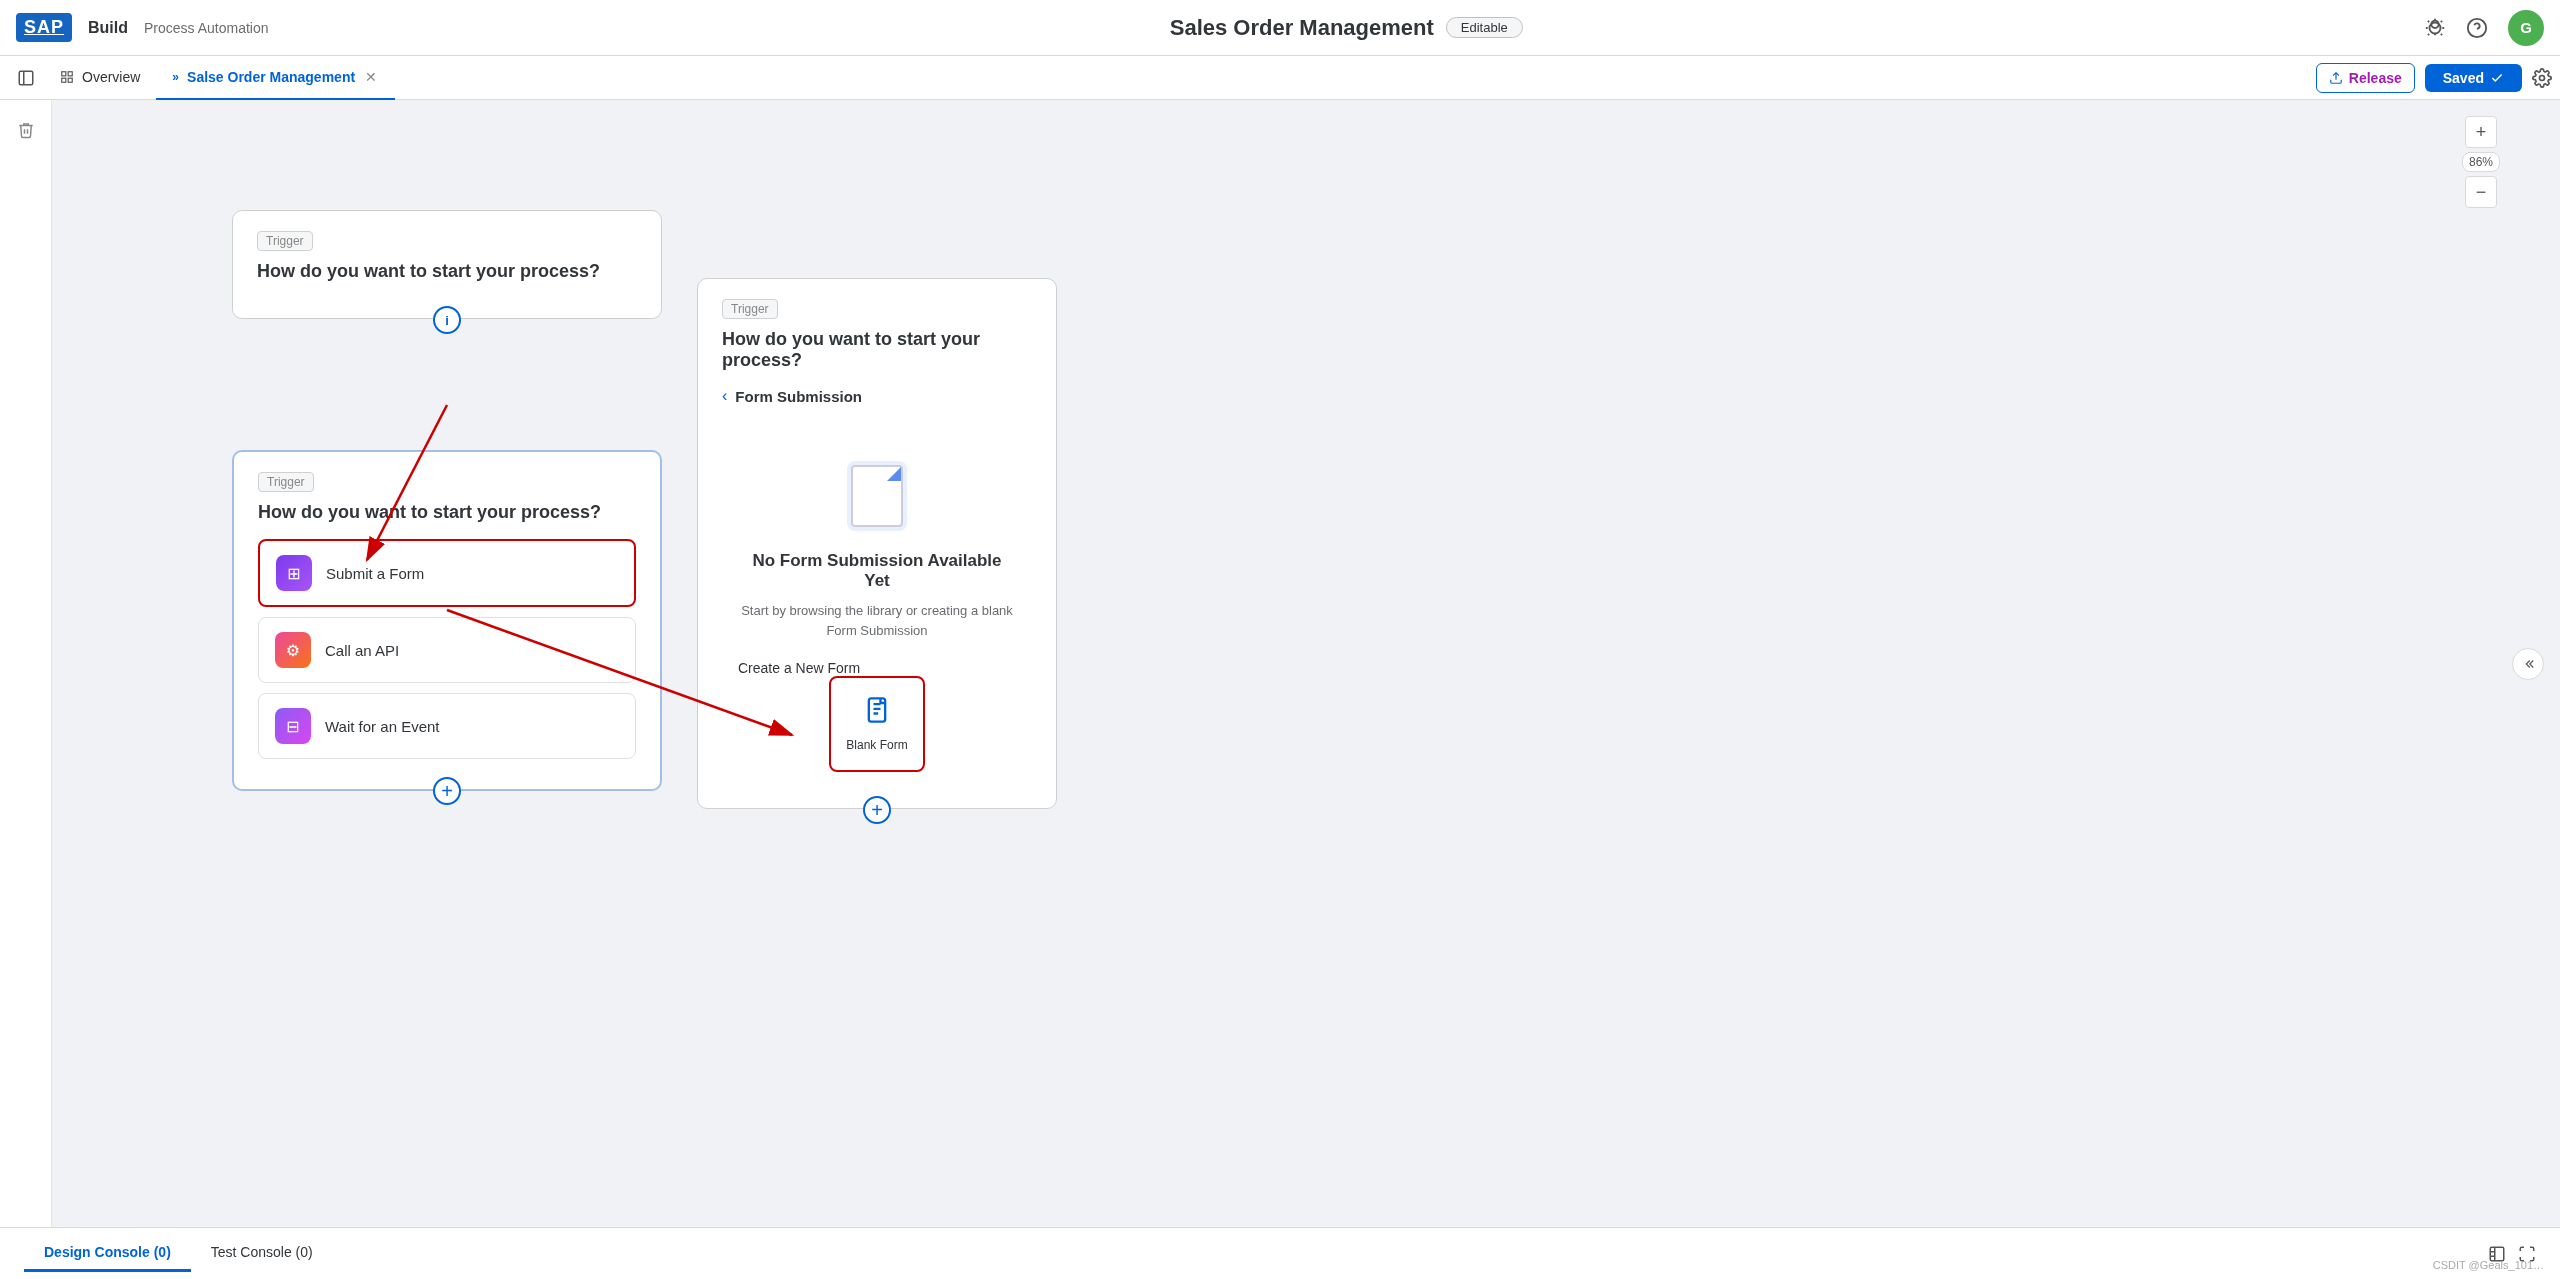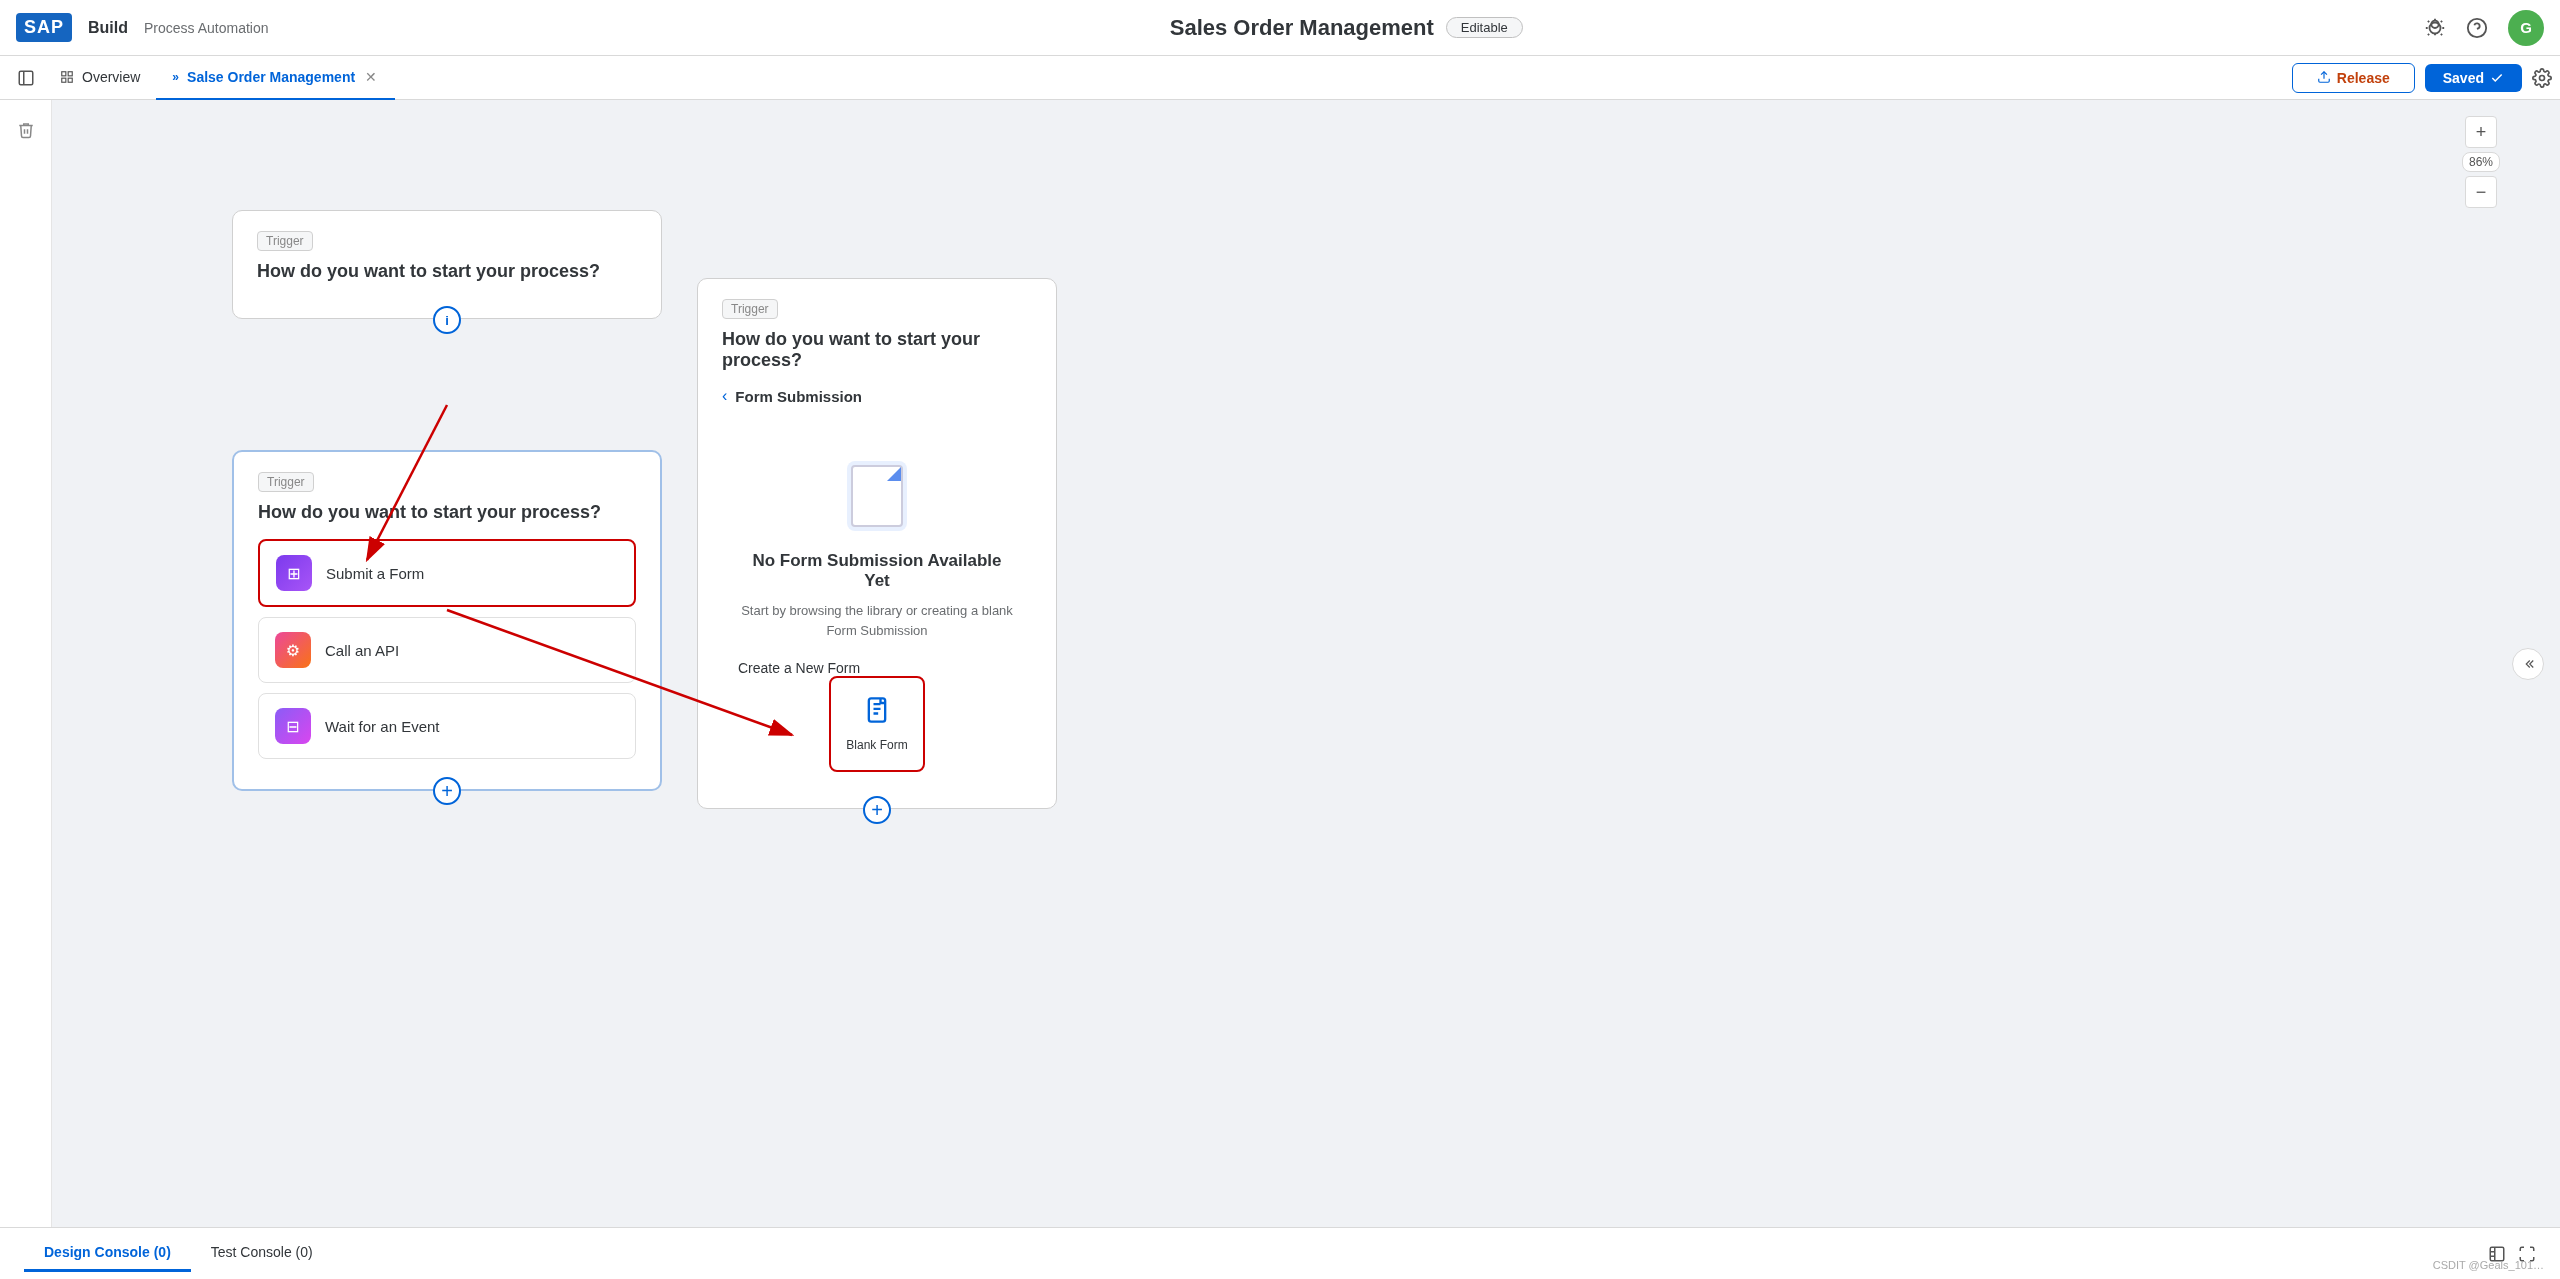--- a/index.html
+++ b/index.html
@@ -6,21 +6,21 @@
     body { font-family: '72', Arial, sans-serif; background: #f5f6f7; font-size: 14px; color: #32363a; overflow: hidden; width: 2560px; height: 1279px; }
 
     
     .top-header {
       display: flex; align-items: center; height: 56px;
       background: #fff; border-bottom: 1px solid #d9d9d9;
       padding: 0 16px; gap: 12px;
     }
     .sap-logo {
       background: #1565C0; color: #fff; font-weight: bold; font-size: 18px;
-      padding: 4px 8px; border-radius: 4px; letter-spacing: 1px; margin-right: 4px;
+      padding: 4px 8px; border-radius: 4px; letter-spacing: 1px; margin-right: 4px; text-decoration: underline;
     }
     .header-app-name { font-weight: 600; font-size: 16px; color: #32363a; }
     .header-sub { color: #6a6d70; font-size: 14px; margin-left: 4px; }
     .header-center { flex: 1; display: flex; justify-content: center; align-items: center; gap: 12px; }
     .header-title { font-size: 22px; font-weight: 700; color: #32363a; }
     .editable-badge {
       background: #f5f6f7; border: 1px solid #c0c0c0; border-radius: 12px;
       padding: 2px 14px; font-size: 13px; color: #32363a;
     }
     .header-icons { display: flex; align-items: center; gap: 20px; margin-left: auto; }
@@ -54,23 +54,23 @@
     .tab-item.active {
       border-bottom: 2px solid #0064d9; color: #0064d9; font-weight: 600;
     }
     .tab-item .tab-icon { font-size: 12px; color: #0064d9; }
     .tab-close {
       background: none; border: none; cursor: pointer; font-size: 14px;
       color: #888; padding: 0 2px; line-height: 1;
     }
     .tab-right { margin-left: auto; display: flex; align-items: center; gap: 10px; }
     .release-btn {
-      display: flex; align-items: flex-start; gap: 6px;
-      background: #fff; border: 1px solid #0064d9; color: #c2410c;
-      padding: 6px 24px; border-radius: 6px; cursor: pointer; font-size: 14px; font-weight: 600;
+      display: flex; align-items: center; gap: 6px;
+      background: #fff; border: 1px solid #0064d9; color: #a21caf;
+      padding: 6px 12px; border-radius: 6px; cursor: pointer; font-size: 14px; font-weight: 600;
     }
     .saved-btn {
       display: flex; align-items: center; gap: 6px;
       background: #0064d9; border: none; color: #fff;
       padding: 6px 18px; border-radius: 6px; cursor: pointer; font-size: 14px; font-weight: 600;
     }
     .settings-btn {
       background: none; border: none; cursor: pointer; font-size: 18px; color: #555;
       display: flex; align-items: center;
     }

